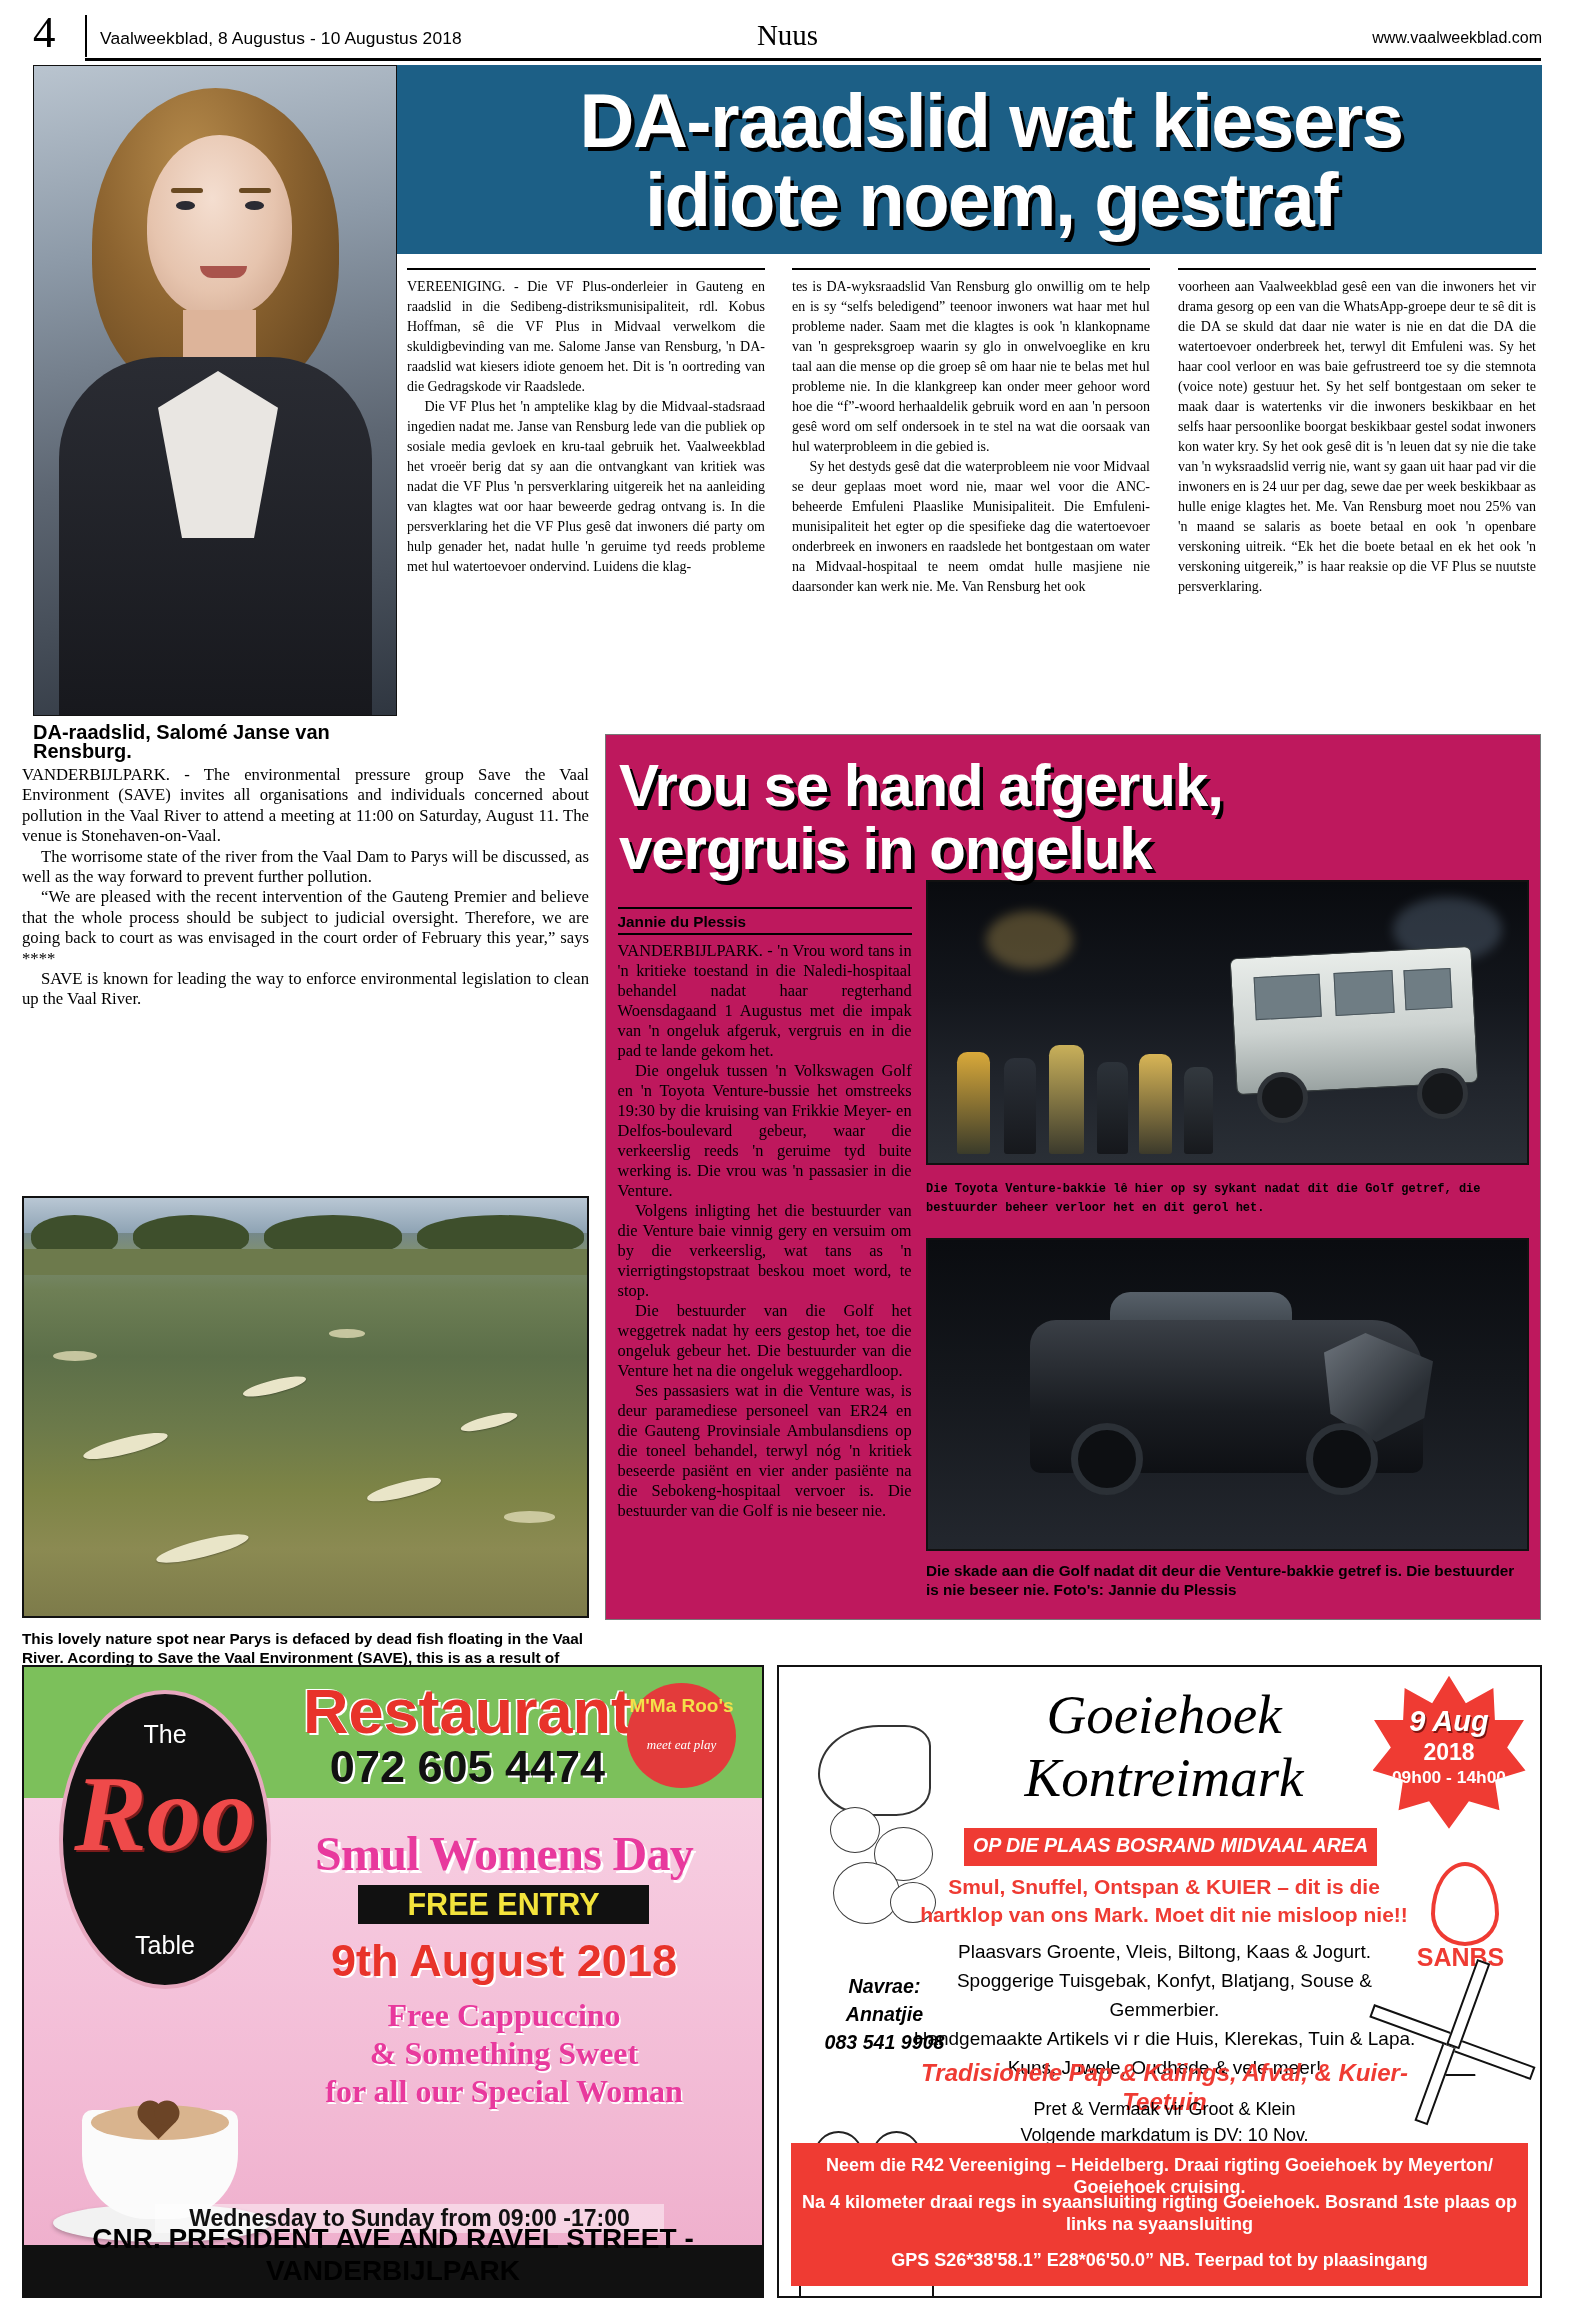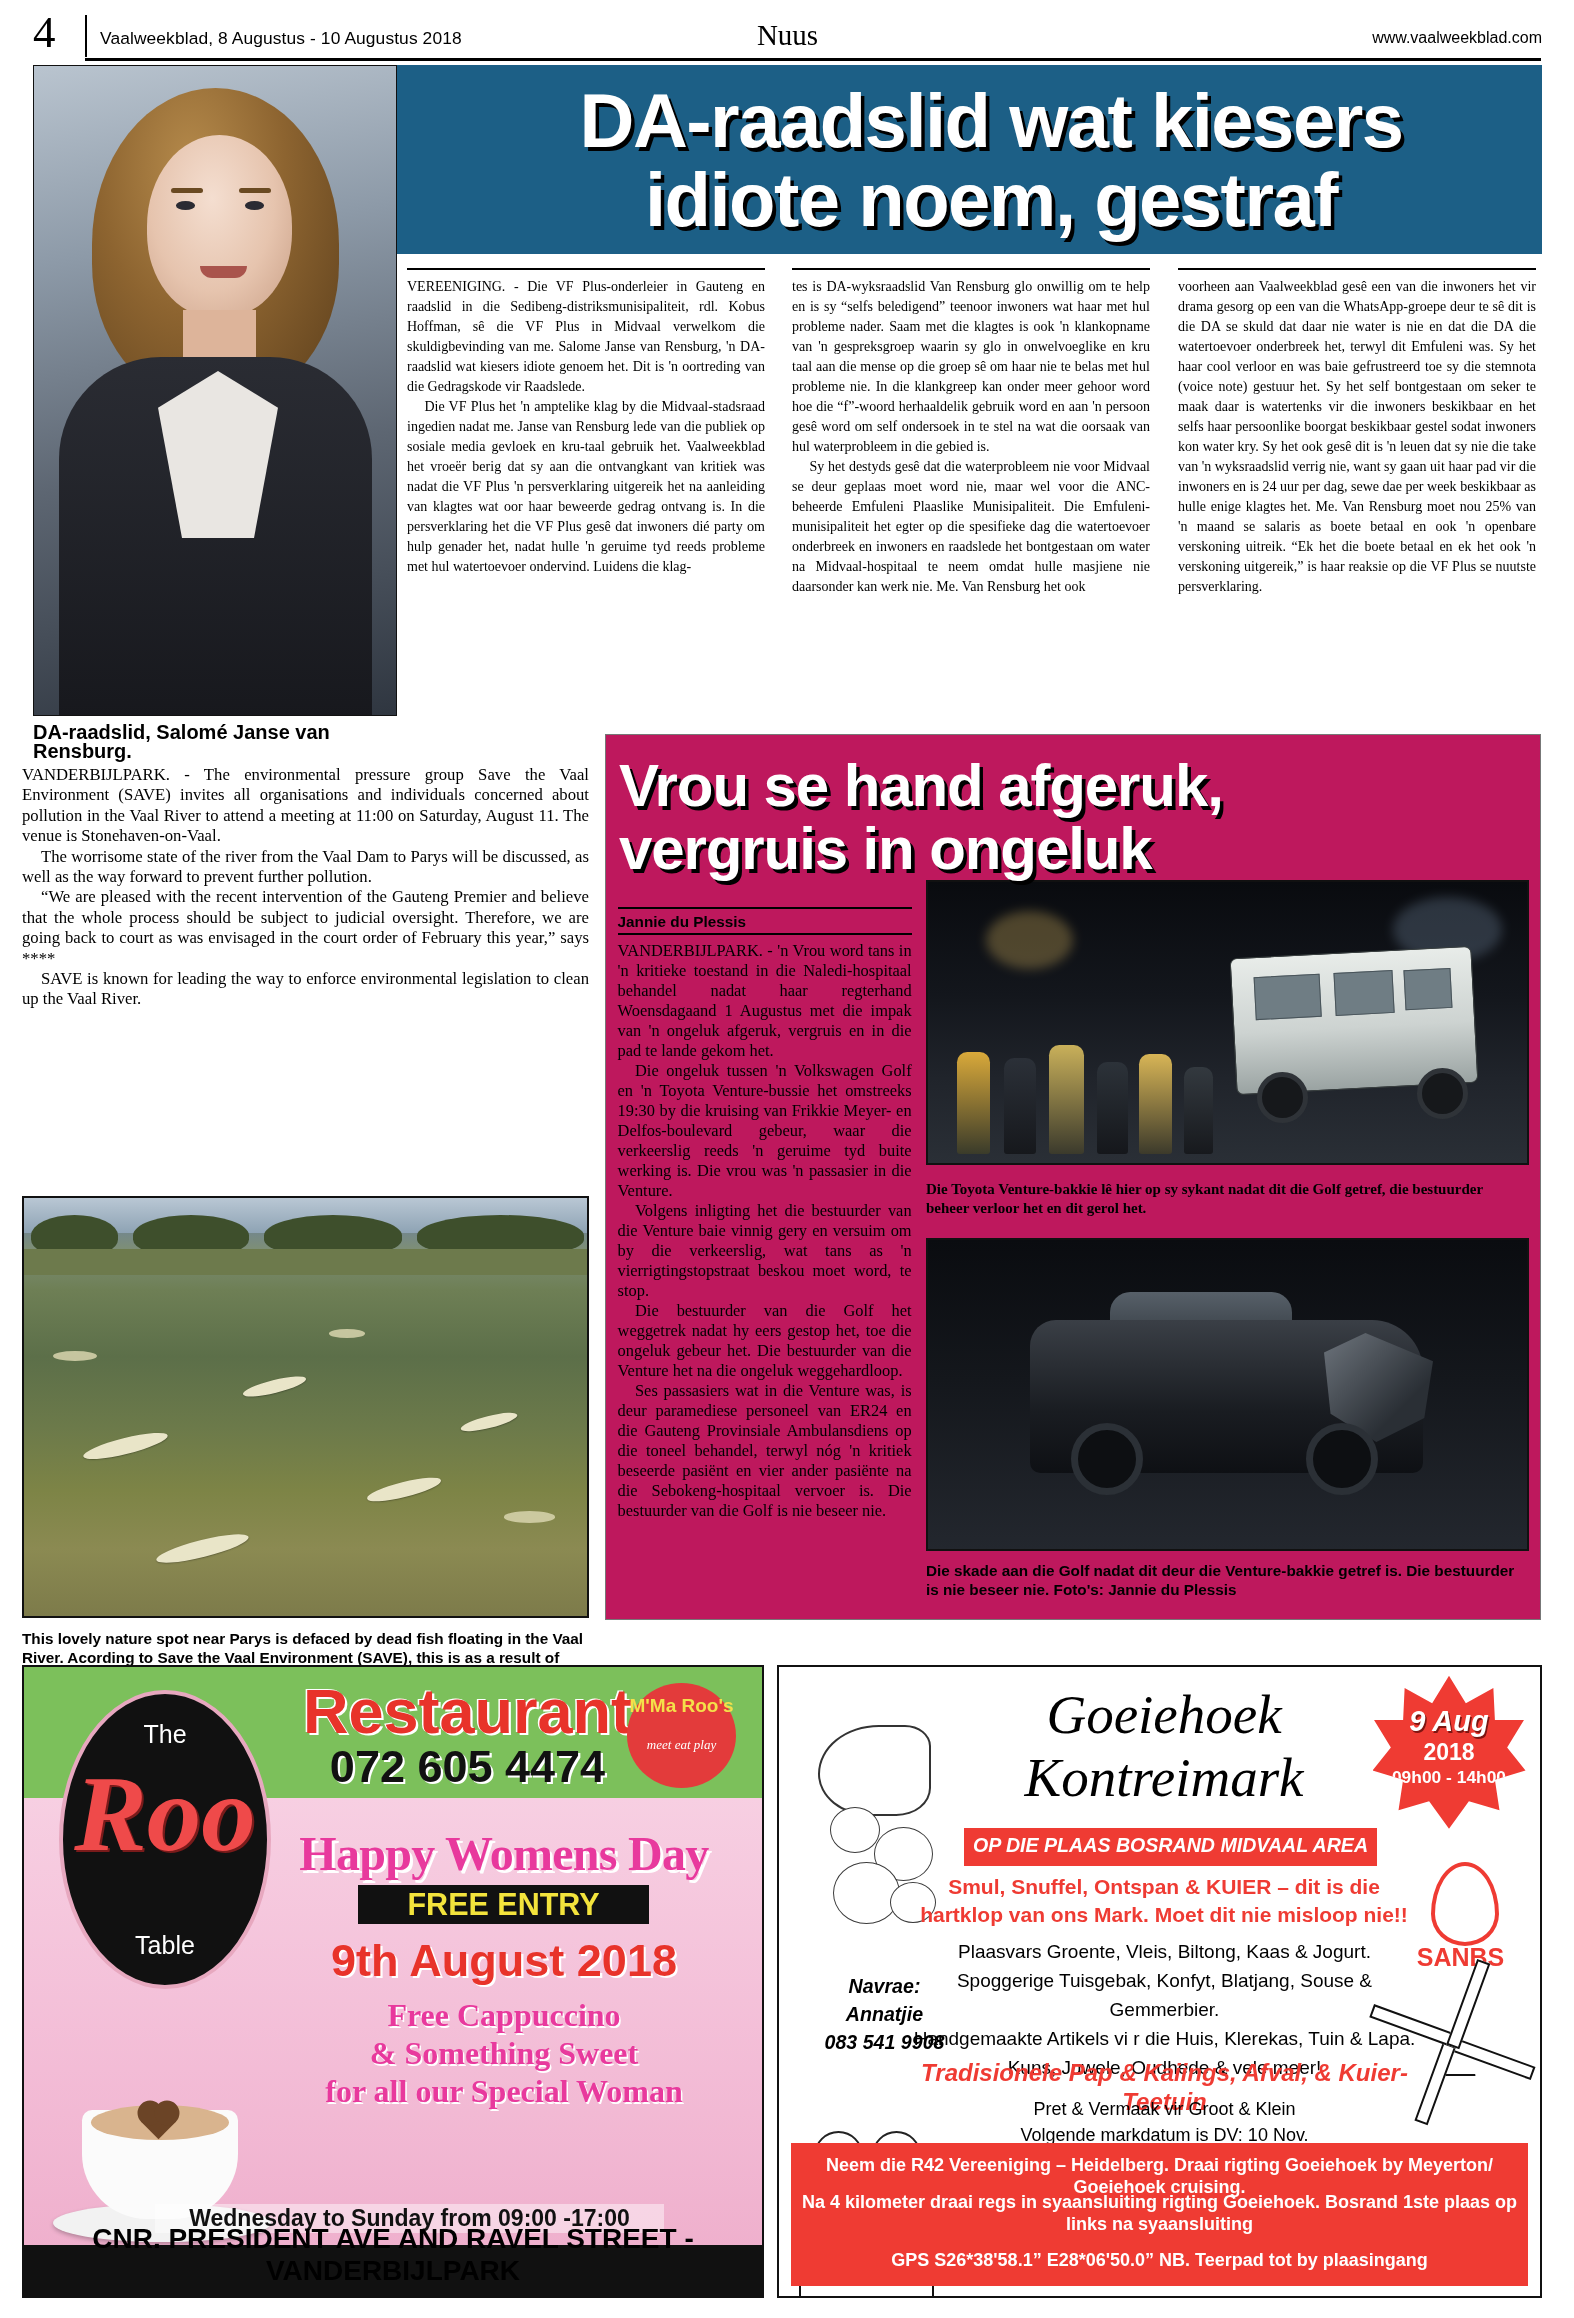--- a/index.html
+++ b/index.html
@@ -85,22 +85,22 @@
   
   .ph1{position:absolute;left:320px;top:145px;width:603px;height:285px;border:2.2px solid #111;box-sizing:border-box;overflow:hidden;
        background:linear-gradient(180deg,#090b0f 0%,#13161c 40%,#20242b 70%,#2a2f36 100%);}
   .ph1-van{position:absolute;left:305px;top:70px;width:240px;height:135px;background:linear-gradient(180deg,#e8ece9 0%,#cdd3d1 55%,#9aa3a2 100%);
        border:1.5px solid #3a4040;border-radius:7.3px;transform:rotate(-3deg);}
   .ph1-win{position:absolute;background:#6f7d84;border:1.5px solid #49545a;}
   .ph1-wheel{position:absolute;width:41px;height:41px;border-radius:50%;background:#16181b;border:5.1px solid #2f3338;}
   .ph1-person{position:absolute;bottom:8.7px;border-radius:10.2px 10.2px 2.9px 2.9px;}
   .ph1-glow{position:absolute;border-radius:50%;filter:blur(5.1px);}
 
-  .cap1{position:absolute;left:320px;top:445px;width:603px;font-family:Liberation Serif, serif;font-weight:bold;
-        font-size:15px;line-height:19px;}
+  .cap1{position:absolute;left:320px;top:445px;width:603px;font-family:Liberation Mono, monospace;font-weight:bold;
+        font-size:12px;line-height:19px;}
 
   
   .ph2{position:absolute;left:320px;top:503px;width:603px;height:313px;border:2.2px solid #111;box-sizing:border-box;overflow:hidden;
        background:linear-gradient(180deg,#0a0c10 0%,#14171c 45%,#23272e 100%);}
   .ph2-car{position:absolute;left:102px;top:80px;width:393px;height:153px;background:linear-gradient(180deg,#3a3f46 0%,#191c21 60%,#0e1014 100%);
        border-radius:26px 51px 10.2px 10.2px;}
   .ph2-cab{position:absolute;left:182px;top:52px;width:182px;height:65px;background:linear-gradient(180deg,#576069 0%,#2c3238 100%);
        border-radius:20.4px 20.4px 0 0;}
   .ph2-crush{position:absolute;left:396px;top:93px;width:109px;height:109px;background:linear-gradient(135deg,#6d747c 0%,#2a2f35 70%);
        clip-path:polygon(0 18%,38% 0,100% 26%,92% 78%,48% 100%,6% 74%);}
@@ -340,21 +340,21 @@
     </div>
 
     <div class="ad1-rest">Restaurant</div>
     <div class="ad1-phone">072 605 4474</div>
 
     <div class="ad1-mma">
       <div class="l1">M'Ma Roo's</div>
       <div class="l2">meet eat play</div>
     </div>
 
-    <div class="ad1-hwd">Happy Womens Day</div>
+    <div class="ad1-hwd">Smul Womens Day</div>
     <div class="ad1-free">FREE ENTRY</div>
     <div class="ad1-date">9th August 2018</div>
     <div class="ad1-cap">
       <div>Free Cappuccino</div>
       <div>&amp; Something Sweet</div>
       <div>for all our Special Woman</div>
     </div>
 
     <div class="ad1-cup">
       <div class="saucer"></div>

